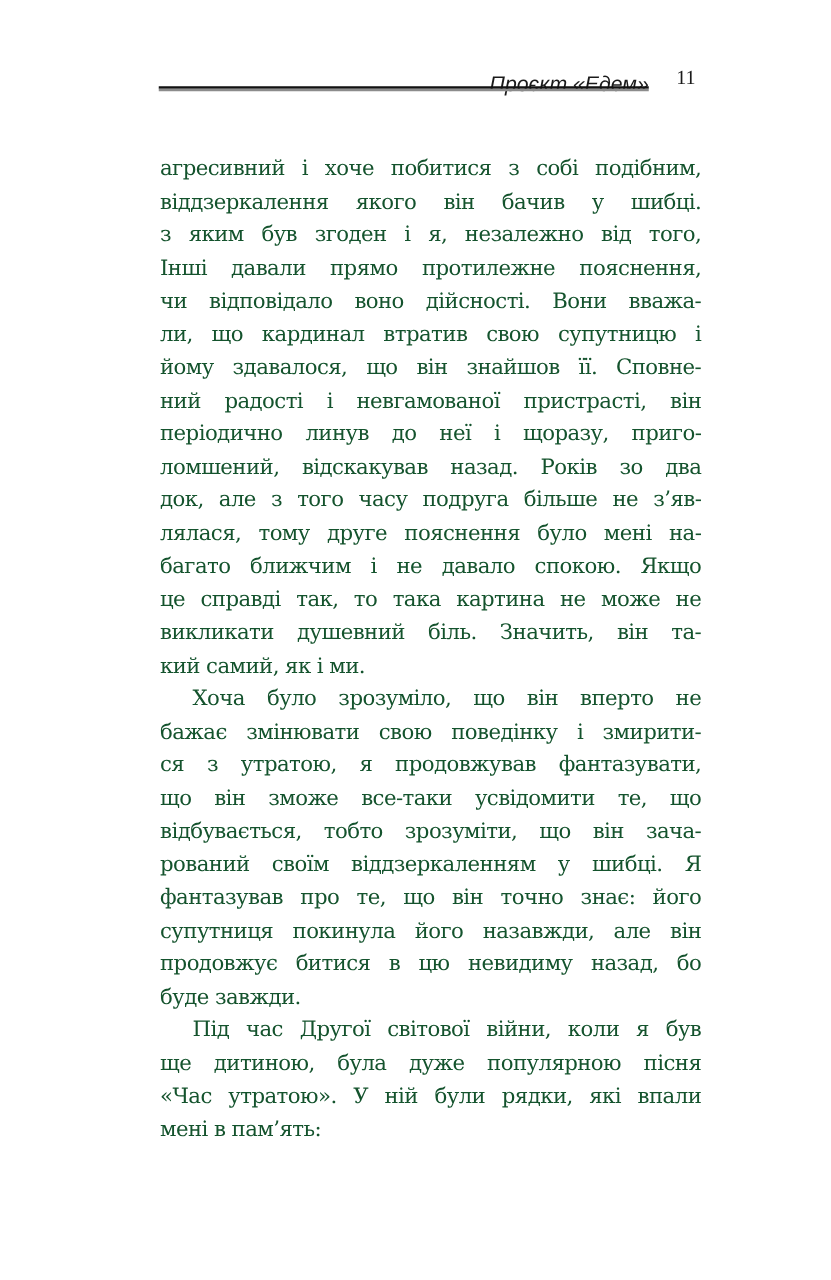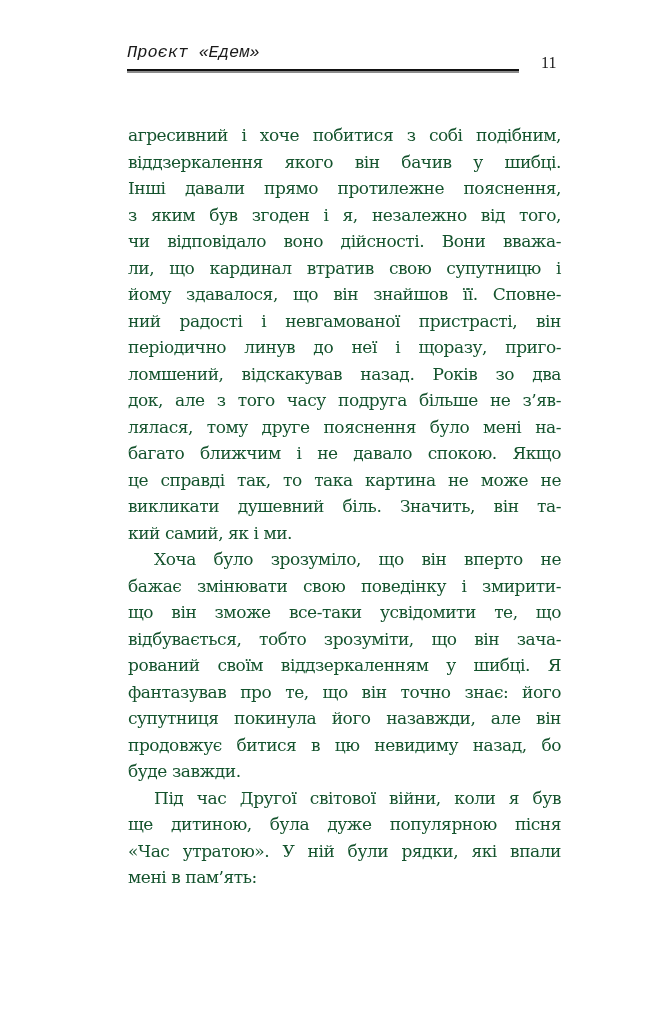--- a/index.html
+++ b/index.html
@@ -18,23 +18,23 @@
       position: absolute;
       left: 127px;
       top: 40px;
       width: 392px;
       height: 36px;
     }
     .running-title {
       position: absolute;
       left: 0;
       right: 0;
-      top: 3px;
-      text-align: left;
-      font-family: Liberation Mono, monospace;
+      top: 18px;
+      text-align: right;
+      font-family: Liberation Sans, sans-serif;
       font-style: italic;
       font-size: 17px;
       color: #1a1a1a;
     }
     .rule-dark {
       position: absolute;
       left: 0;
       right: 0;
       top: 29px;
       height: 2px;
@@ -88,38 +88,39 @@
   <div class="running-title">Проєкт «Едем»</div>
   <div class="rule-dark"></div>
   <div class="rule-gray"></div>
 </div>
 <div class="page-number">11</div>
 
 <div class="text-block" id="text-block">
     <div>
       <span class="line">агресивний і хоче побитися з собі подібним,</span>
       <span class="line">віддзеркалення якого він бачив у шибці.</span>
+      <span class="line">з яким був згоден і я, незалежно від того,</span>
       <span class="line">Інші давали прямо протилежне пояснення,</span>
-      <span class="line">з яким був згоден і я, незалежно від того,</span>
       <span class="line">чи відповідало воно дійсності. Вони вважа-</span>
       <span class="line">ли, що кардинал втратив свою супутницю і</span>
       <span class="line">йому здавалося, що він знайшов її. Сповне-</span>
       <span class="line">ний радості і невгамованої пристрасті, він</span>
       <span class="line">періодично линув до неї і щоразу, приго-</span>
       <span class="line">ломшений, відскакував назад. Років зо два</span>
       <span class="line">док, але з того часу подруга більше не з’яв-</span>
       <span class="line">лялася, тому друге пояснення було мені на-</span>
       <span class="line">багато ближчим і не давало спокою. Якщо</span>
       <span class="line">це справді так, то така картина не може не</span>
       <span class="line">викликати душевний біль. Значить, він та-</span>
       <span class="line last">кий самий, як і ми.</span>
     </div>
     <div>
       <span class="line indent">Хоча було зрозуміло, що він вперто не</span>
       <span class="line">бажає змінювати свою поведінку і змирити-</span>
+      <span class="line">ся з утратою, я продовжував фантазувати,</span>
       <span class="line">що він зможе все-таки усвідомити те, що</span>
       <span class="line">відбувається, тобто зрозуміти, що він зача-</span>
       <span class="line">рований своїм віддзеркаленням у шибці. Я</span>
       <span class="line">фантазував про те, що він точно знає: його</span>
       <span class="line">супутниця покинула його назавжди, але він</span>
       <span class="line">продовжує битися в цю невидиму назад, бо</span>
       <span class="line last">буде завжди.</span>
     </div>
     <div>
       <span class="line indent">Під час Другої світової війни, коли я був</span>

